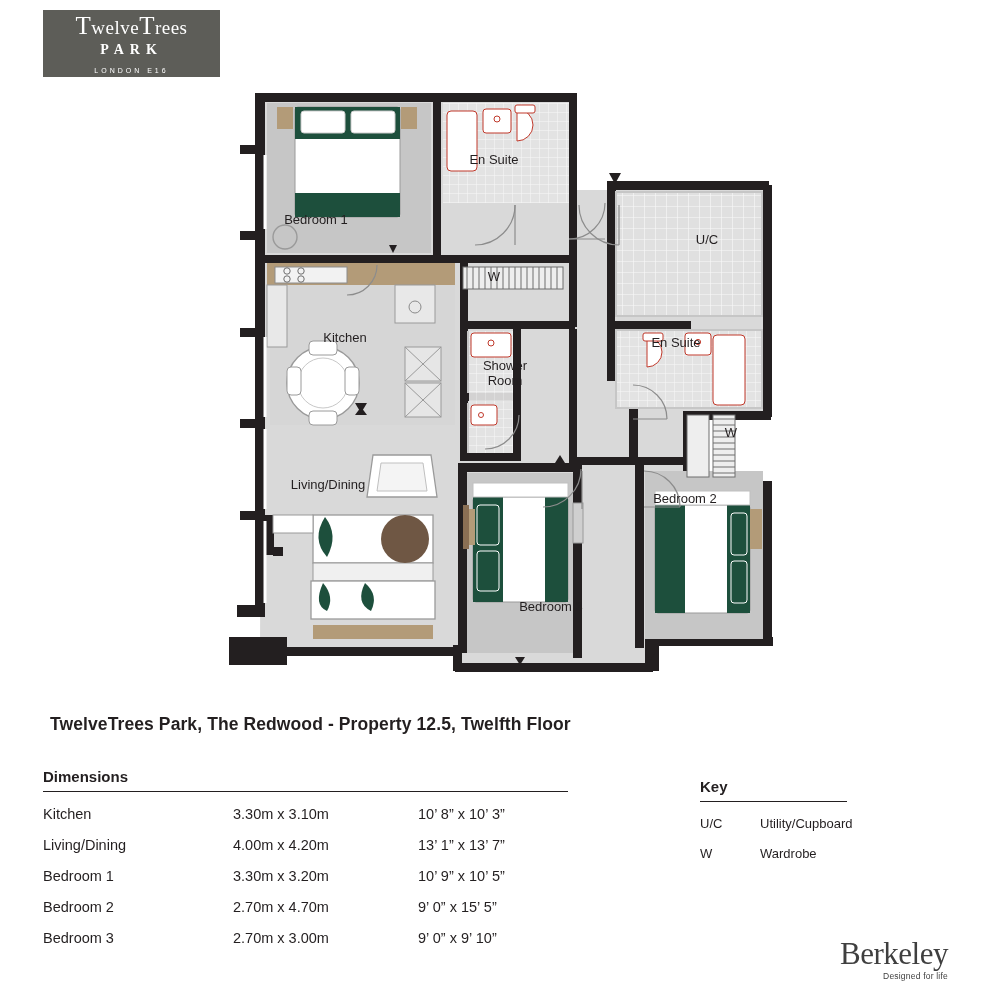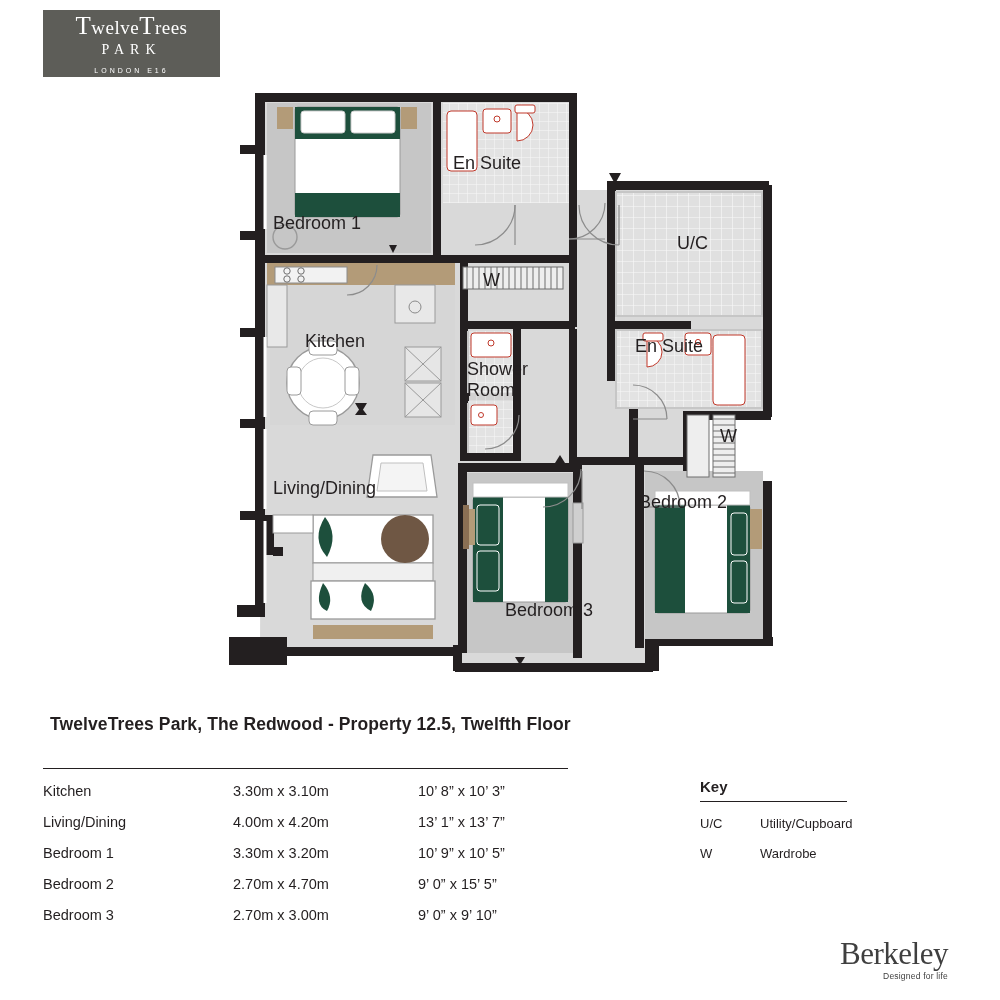--- a/index.html
+++ b/index.html
@@ -18,32 +18,33 @@
     display:flex;flex-direction:column;align-items:center;justify-content:center;
     color:#ffffff;
   }
   #logo .l1{
     font-family:"Liberation Serif", serif;
     font-size:25px;letter-spacing:0.5px;line-height:1;white-space:nowrap;
   }
   #logo .l1 .small{font-size:19px;}
   #logo .l2{
     font-family:"Liberation Serif", serif;
-    font-size:14px;letter-spacing:6px;margin-top:4px;
+    font-size:14px;letter-spacing:6px;margin-top:4px;font-weight:bold;
   }
   #logo .l3{
     font-size:7px;letter-spacing:3px;margin-top:9px;
   }
   
   #plan{position:absolute;left:215px;top:85px;width:575px;height:615px;}
   #plan svg{display:block;}
   .rmlabel{
     position:absolute;
-    font-size:18px;
+    font-size:13px;
     color:#231f20;
+    text-align:center;
     line-height:1.15;
     white-space:nowrap;
     font-family:"Liberation Sans", sans-serif;
   }
   
   #caption{
     position:absolute;left:50px;top:714px;
     font-size:17.5px;font-weight:bold;letter-spacing:0.1px;
   }
   
@@ -338,20 +339,21 @@
   <div class="rmlabel" style="left:420px;top:251px;width:82px;">En Suite</div>
   <div class="rmlabel" style="left:505px;top:341px;width:22px;">W</div>
   <div class="rmlabel" style="left:58px;top:393px;width:110px;">Living/Dining</div>
   <div class="rmlabel" style="left:424px;top:407px;width:92px;">Bedroom 2</div>
   <div class="rmlabel" style="left:290px;top:515px;width:92px;">Bedroom 3</div>
 </div>
 
 <div id="caption">TwelveTrees Park, The Redwood - Property 12.5, Twelfth Floor</div>
 
 <div id="dims">
+  <div class="head">Dimensions</div>
   <div class="rule"></div>
   <table>
     <tbody>
       <tr>
         <td class="c0">Kitchen</td>
         <td class="c1">3.30m x 3.10m</td>
         <td class="c2">10’ 8” x 10’ 3”</td>
       </tr>
       <tr>
         <td class="c0">Living/Dining</td>

